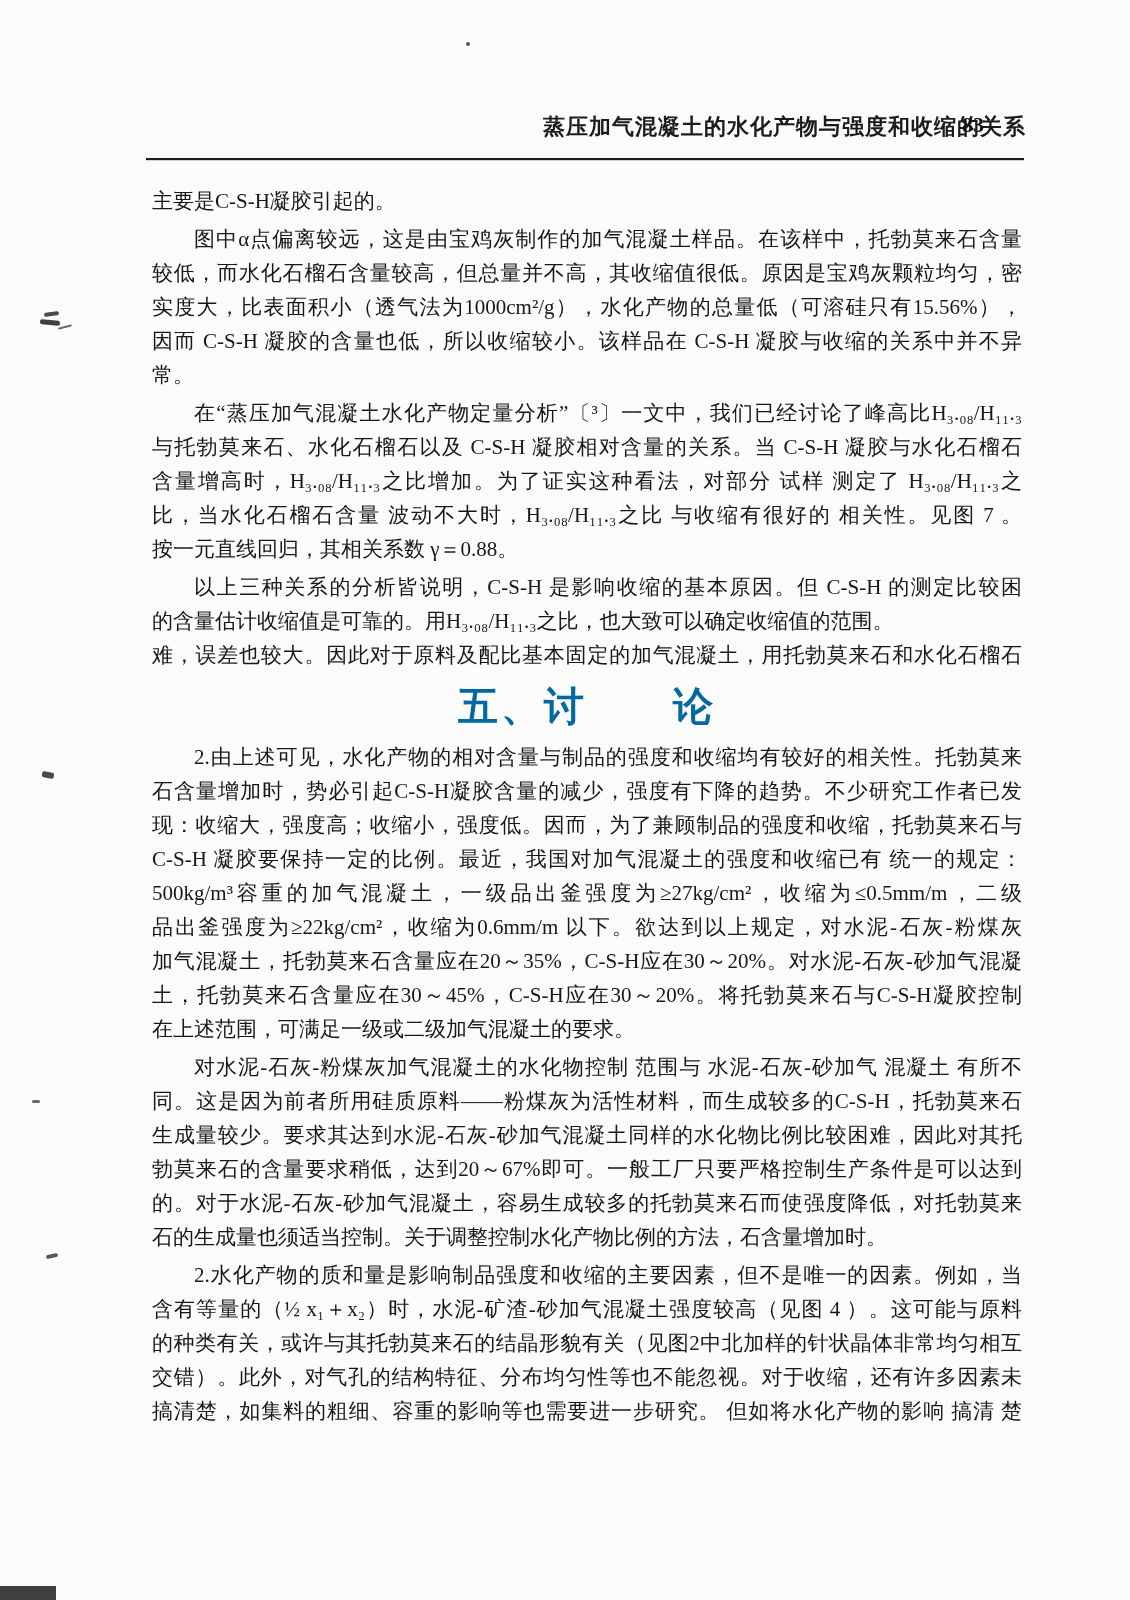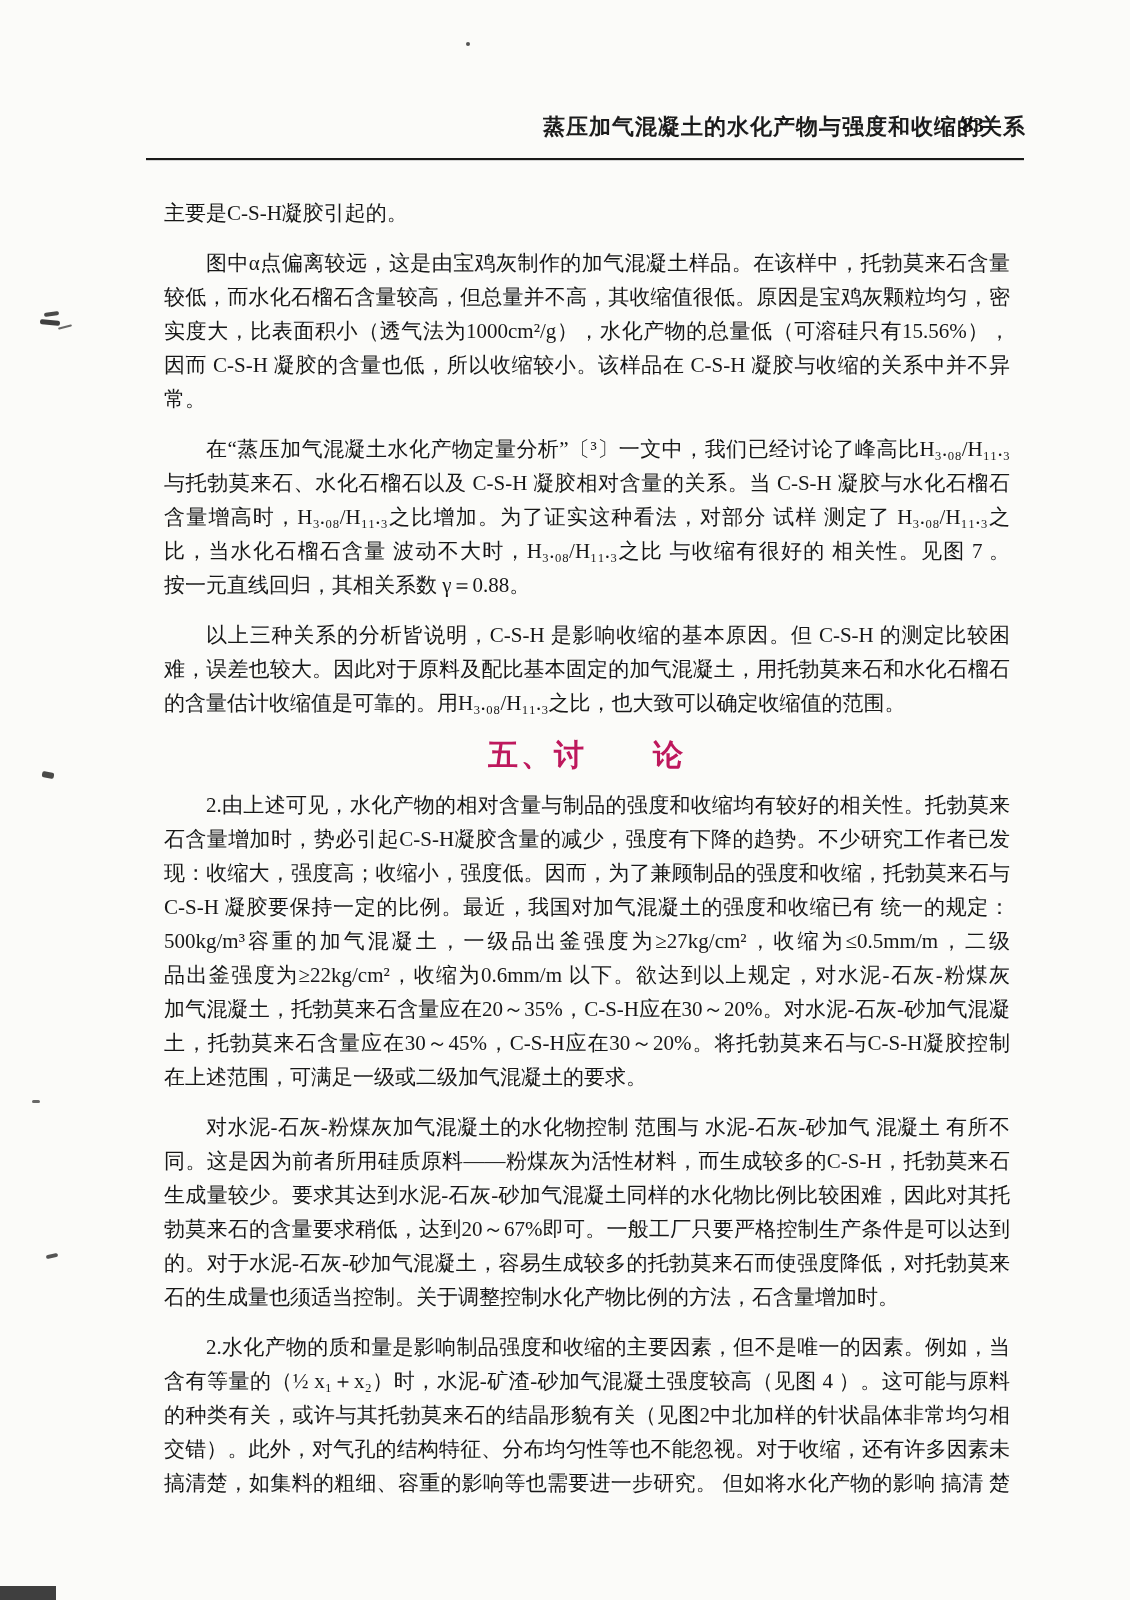--- a/index.html
+++ b/index.html
@@ -25,31 +25,31 @@
   }
   .header-rule{
     position:absolute;top:158px;left:146px;width:878px;height:2px;
     background:#1a1a1a;
     box-shadow:0 1px 0 rgba(0,0,0,.15);
   }
   .body-text{
     position:absolute;top:180px;left:148px;width:878px;
     font-size:21px;line-height:34px;color:#171717;
   }
-  .para{margin:16px;}
+  .para{margin:4px;}
   .line{
     text-align:justify;
     text-align-last:justify;
     height:34px;overflow:hidden;
   }
   .line.first{text-indent:2em;}
   .line.last{text-align-last:left;}
   .section-heading{
-    font-size:30px;font-weight:bold;text-align:center;
-    letter-spacing:3px;color:#be185d;
+    font-size:40px;font-weight:bold;text-align:center;
+    letter-spacing:3px;color:#0369a1;
     margin:18px 0 16px 0;line-height:34px;
   }
   
   .smudge{position:absolute;background:#2a2a2a;border-radius:2px;}
   .smudge.s-top-dot{left:466px;top:42px;width:4px;height:4px;border-radius:50%;opacity:.8;}
   .smudge.s-a1{left:44px;top:312px;width:15px;height:4px;transform:rotate(-8deg);opacity:.85;}
   .smudge.s-a2{left:40px;top:320px;width:20px;height:5px;transform:rotate(6deg);opacity:.9;}
   .smudge.s-a3{left:58px;top:326px;width:14px;height:2px;transform:rotate(-14deg);opacity:.7;}
   .smudge.s-b1{left:42px;top:772px;width:12px;height:6px;transform:rotate(10deg);opacity:.85;}
   .smudge.s-c1{left:32px;top:1100px;width:8px;height:3px;opacity:.7;}
@@ -81,22 +81,22 @@
       </div>
       <div class="para">
         <div class="line first">在“蒸压加气混凝土水化产物定量分析”〔³〕一文中，我们已经讨论了峰高比H₃.₀₈/H₁₁.₃</div>
         <div class="line">与托勃莫来石、水化石榴石以及 C-S-H 凝胶相对含量的关系。当 C-S-H 凝胶与水化石榴石</div>
         <div class="line">含量增高时，H₃.₀₈/H₁₁.₃之比增加。为了证实这种看法，对部分 试样 测定了 H₃.₀₈/H₁₁.₃之</div>
         <div class="line">比，当水化石榴石含量 波动不大时，H₃.₀₈/H₁₁.₃之比 与收缩有很好的 相关性。见图 7 。</div>
         <div class="line last">按一元直线回归，其相关系数 γ＝0.88。</div>
       </div>
       <div class="para">
         <div class="line first">以上三种关系的分析皆说明，C-S-H 是影响收缩的基本原因。但 C-S-H 的测定比较困</div>
+        <div class="line last">的含量估计收缩值是可靠的。用H₃.₀₈/H₁₁.₃之比，也大致可以确定收缩值的范围。</div>
         <div class="line">难，误差也较大。因此对于原料及配比基本固定的加气混凝土，用托勃莫来石和水化石榴石</div>
-        <div class="line last">的含量估计收缩值是可靠的。用H₃.₀₈/H₁₁.₃之比，也大致可以确定收缩值的范围。</div>
       </div>
       <div class="section-heading">五、讨　　论</div>
       <div class="para">
         <div class="line first">2.由上述可见，水化产物的相对含量与制品的强度和收缩均有较好的相关性。托勃莫来</div>
         <div class="line">石含量增加时，势必引起C-S-H凝胶含量的减少，强度有下降的趋势。不少研究工作者已发</div>
         <div class="line">现：收缩大，强度高；收缩小，强度低。因而，为了兼顾制品的强度和收缩，托勃莫来石与</div>
         <div class="line">C-S-H 凝胶要保持一定的比例。最近，我国对加气混凝土的强度和收缩已有 统一的规定：</div>
         <div class="line">500kg/m³容重的加气混凝土，一级品出釜强度为≥27kg/cm²，收缩为≤0.5mm/m，二级</div>
         <div class="line">品出釜强度为≥22kg/cm²，收缩为0.6mm/m 以下。欲达到以上规定，对水泥-石灰-粉煤灰</div>
         <div class="line">加气混凝土，托勃莫来石含量应在20～35%，C-S-H应在30～20%。对水泥-石灰-砂加气混凝</div>

